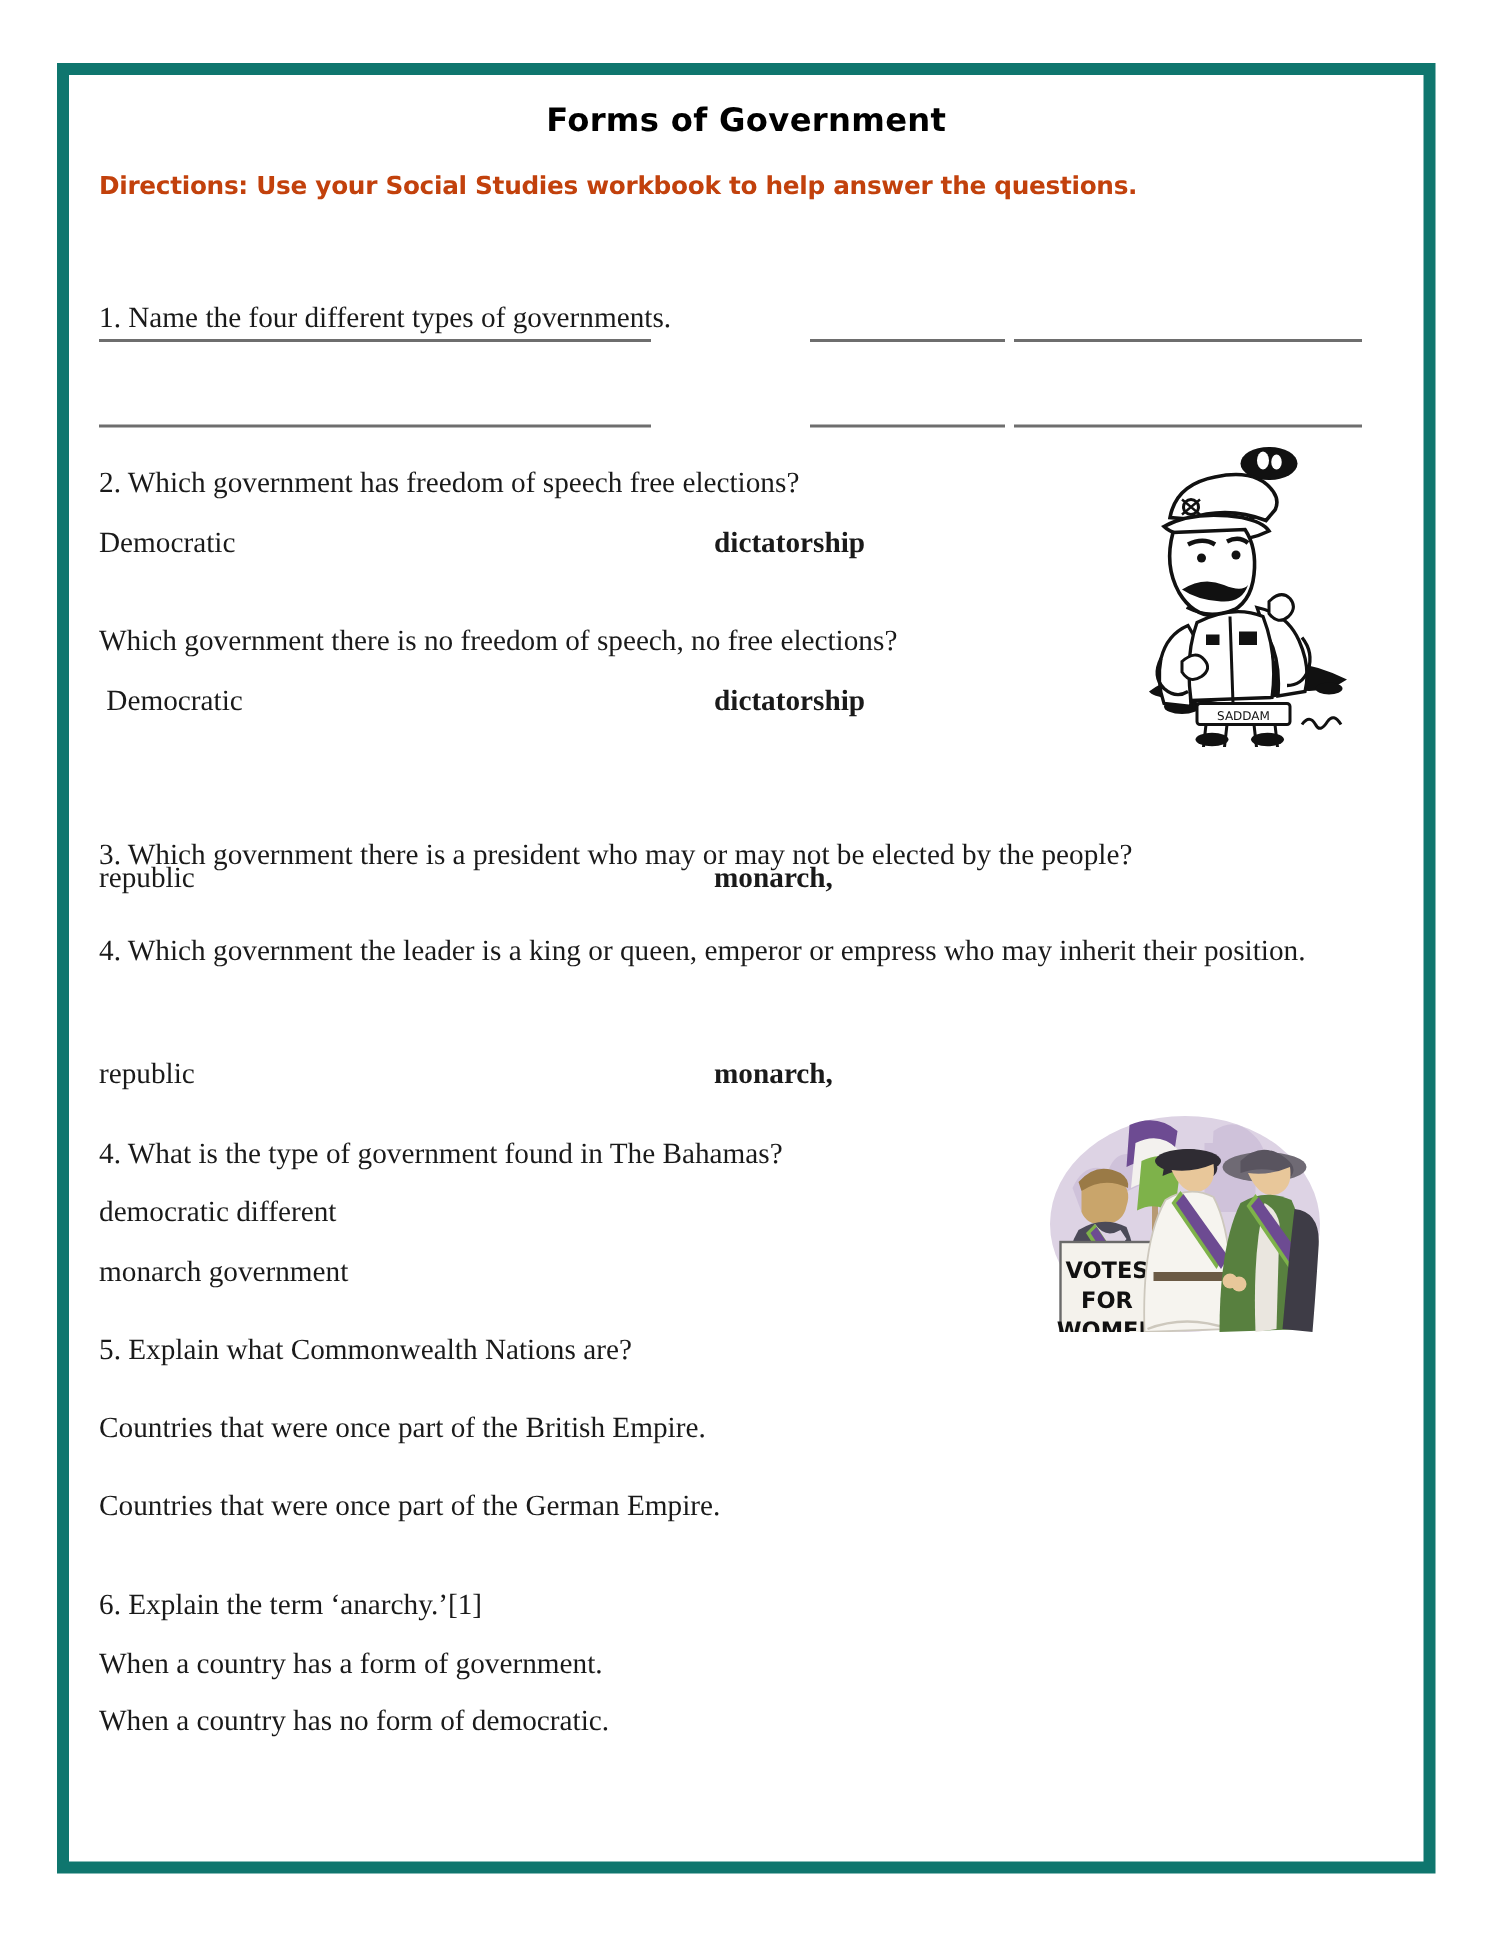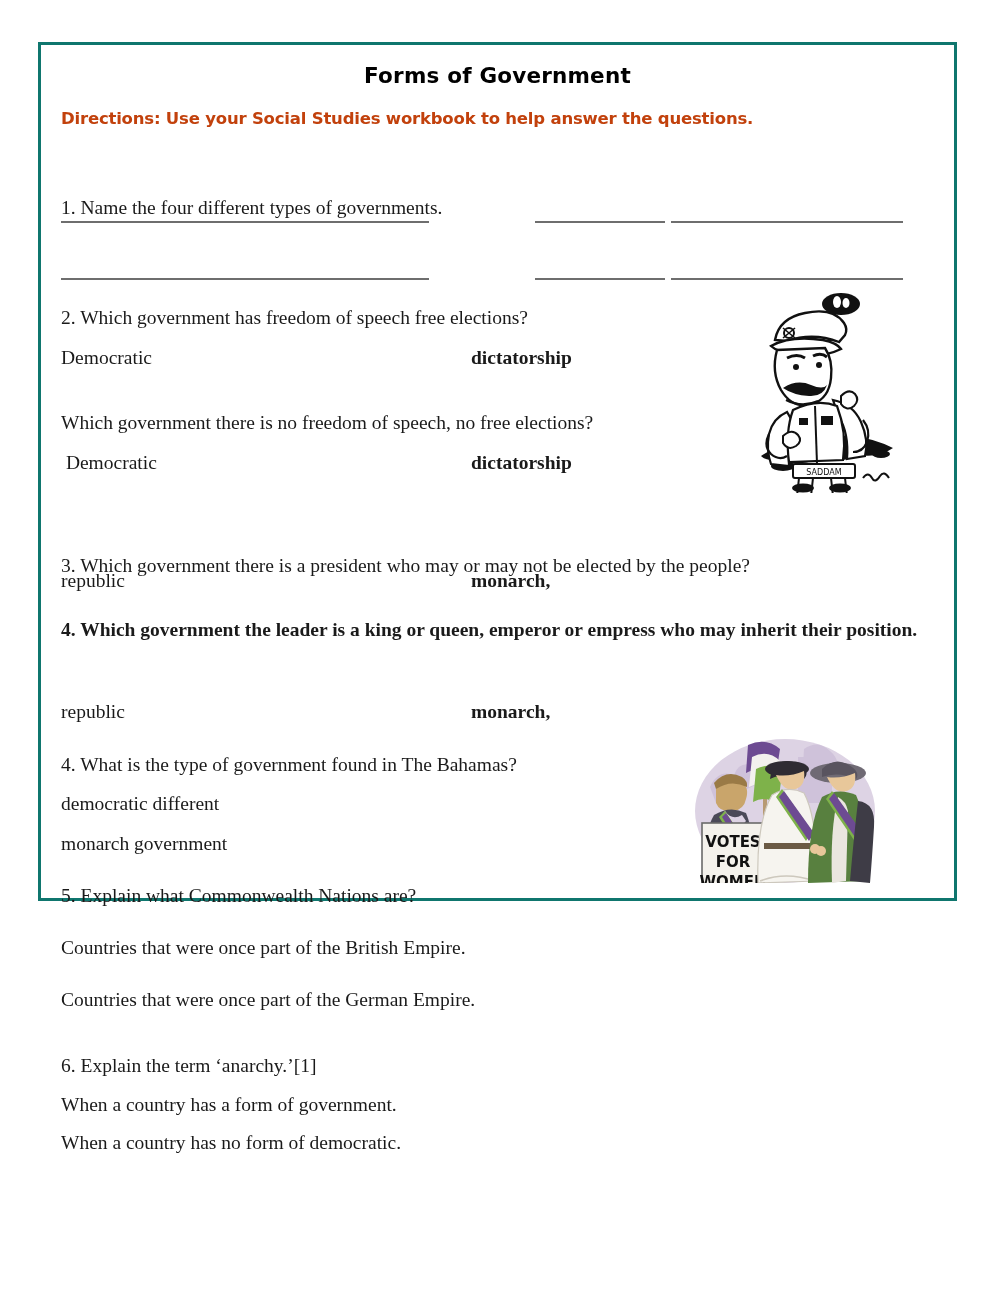--- a/index.html
+++ b/index.html
@@ -16,22 +16,22 @@
     color: #111111;
     overflow: hidden;
   }
 
   
   .page-frame {
     position: absolute;
     left: 38px;
     top: 42px;
     width: 919px;
-    height: 859px;
-    border: 3px solid #0f766e;
+    height: 1207px;
+    border: 8px solid #0f766e;
     box-sizing: border-box;
     background: #ffffff;
   }
 
   .sheet {
     position: absolute;
     left: 0;
     top: 0;
     right: 0;
     bottom: 0;
@@ -169,21 +169,21 @@
         <ellipse cx="87" cy="200" rx="11" ry="4.5" fill="#111"></ellipse>
 
         <path d="M110 190 q5 -7 9 0 q3 6 8 -2 q4 -6 9 2" fill="none" stroke="#111" stroke-width="2"></path>
       </svg>
     </div>
 
     <div class="txt q-left wide" style="top:464px;">3. Which government there is a president who may or may not be elected by the people?</div>
     <div class="txt q-left" style="top:523px;">republic</div>
     <div class="txt col-b" style="top:523px;">monarch,</div>
 
-    <div class="txt q-left" style="top:572px; width:868px;font-weight:bold;">4. Which government the leader is a king or queen, emperor or empress who may inherit their position.</div>
+    <div class="txt q-left" style="top:572px; width:868px;">4. Which government the leader is a king or queen, emperor or empress who may inherit their position.</div>
     <div class="txt q-left" style="top:654px;">republic</div>
     <div class="txt col-b" style="top:654px;">monarch,</div>
 
     <div class="txt q-left" style="top:707px; width:600px;">4. What is the type of government found in The Bahamas?</div>
     <div class="txt q-left" style="top:746px;">democratic different</div>
     <div class="txt q-left" style="top:786px;">monarch government</div>
 
     <div class="figure" style="left:645px; top:686px; width:198px; height:152px;">
       <svg width="198" height="152" viewBox="0 0 198 152" xmlns="http://www.w3.org/2000/svg">
         <rect width="198" height="152" fill="#ffffff"></rect>

